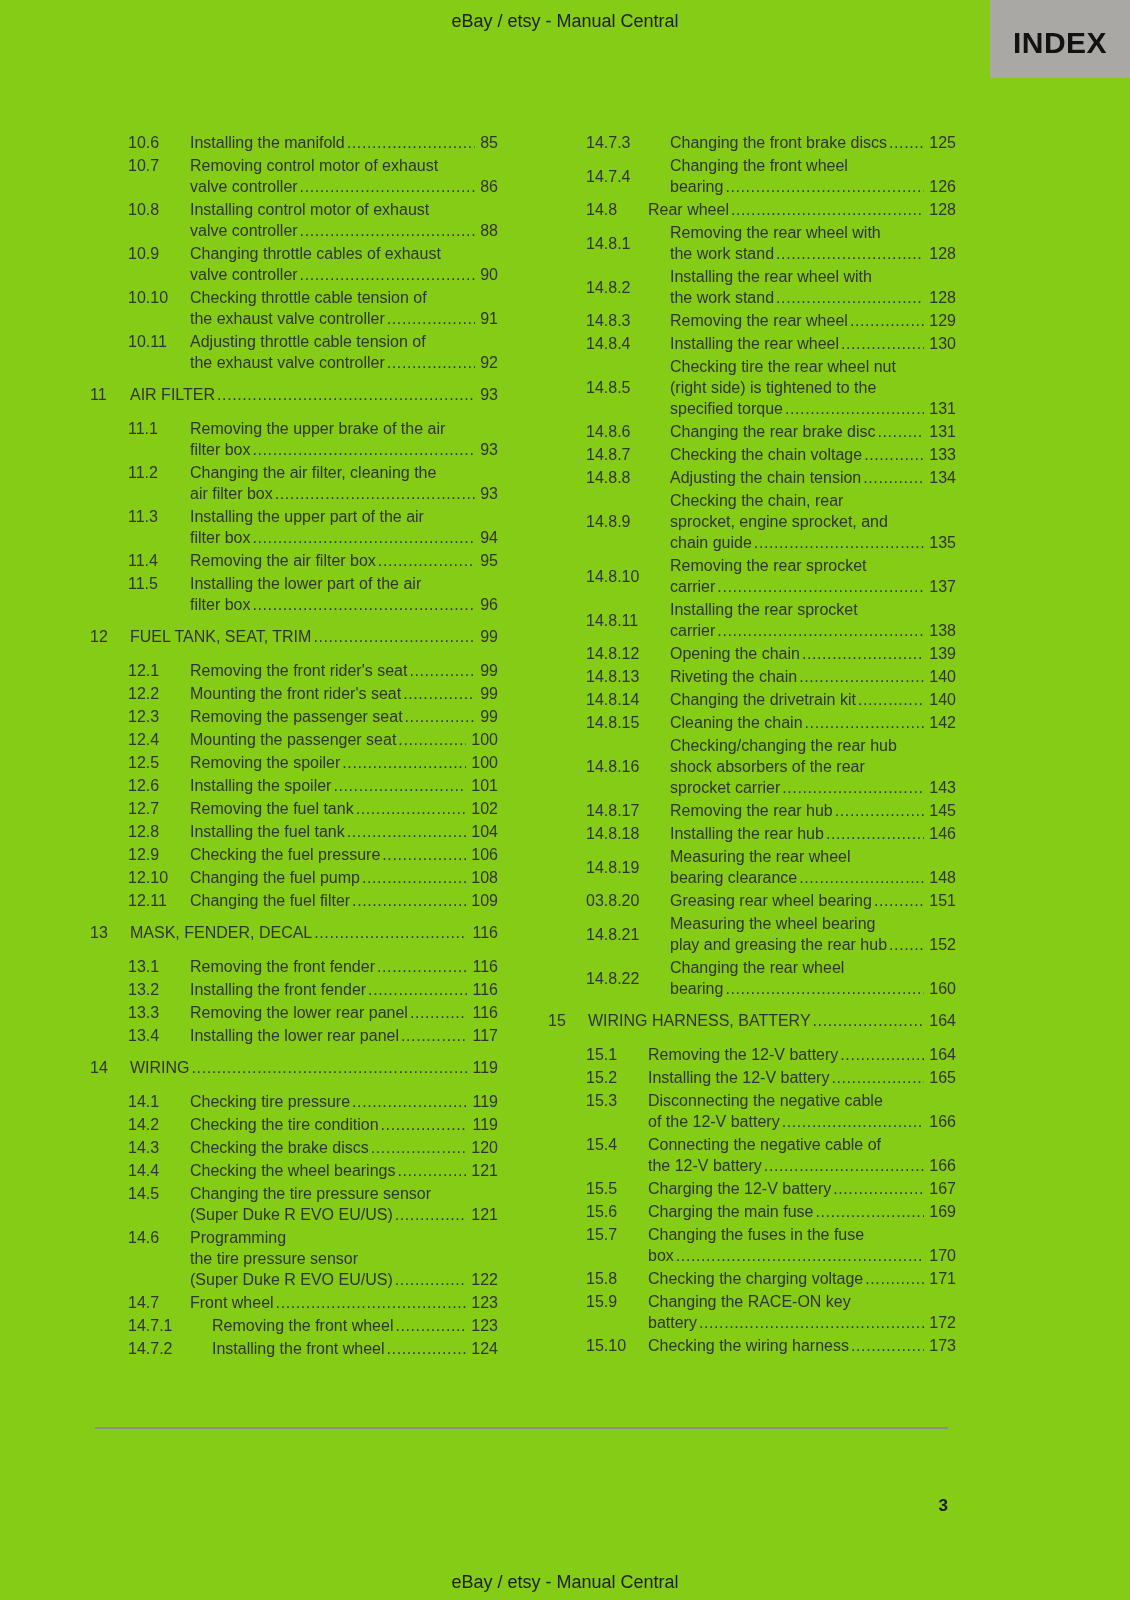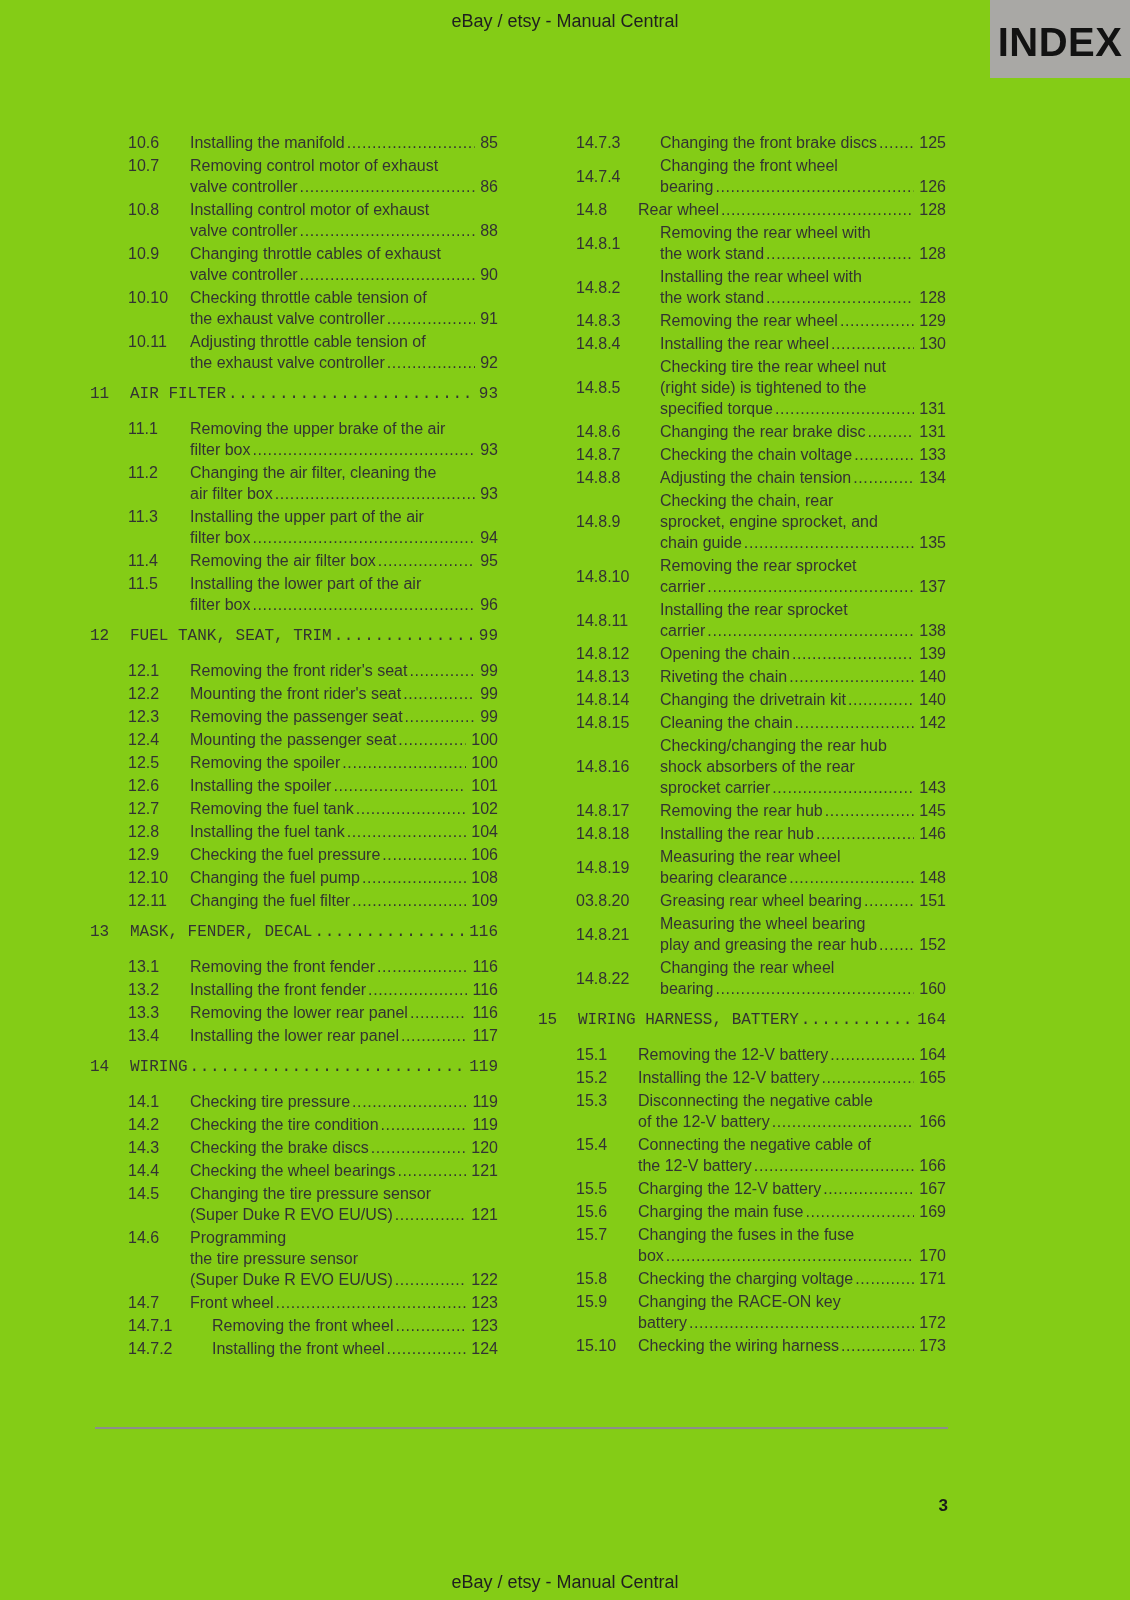--- a/index.html
+++ b/index.html
@@ -22,41 +22,41 @@
   .index-box {
     position: absolute;
     top: 0; right: 0;
     width: 140px; height: 78px;
     background: var(--index-bg, #a9a8a5);
     display: flex;
     align-items: center;
     justify-content: center;
   }
   .index-box span {
-    font-size: 40px;
+    font-size: 30px;
     font-weight: 700;
     letter-spacing: 0.5px;
     color: #121212;
     margin-top: 7px;
   }
   .toc {
     position: absolute;
     top: 132px; left: 90px;
     display: flex;
-    gap: 40px;
+    gap: 50px;
   }
   .col { width: 408px; }
   .entry {
     display: flex;
     margin-bottom: 2px;
     font-size: 16px;
     line-height: 21px;
   }
   .entry .num { flex: none; }
-  .entry.level0 { margin-top: 11px; margin-bottom: 13px; font-family: Liberation Mono, monospace; }
+  .entry.level0 { margin-top: 11px; margin-bottom: 13px; }
   .entry.level0 .num { width: 40px; }
   .entry.level1 { padding-left: 38px; }
   .entry.level1 .num { width: 62px; }
   .entry.level2 { padding-left: 38px; align-items: center; }
   .entry.level2 .num { width: 84px; }
   .entry .body { flex: 1 1 auto; min-width: 0; }
   .line { display: flex; align-items: baseline; }
   .line .txt { flex: none; white-space: nowrap; }
   .line .dots {
     flex: 1 1 0;

